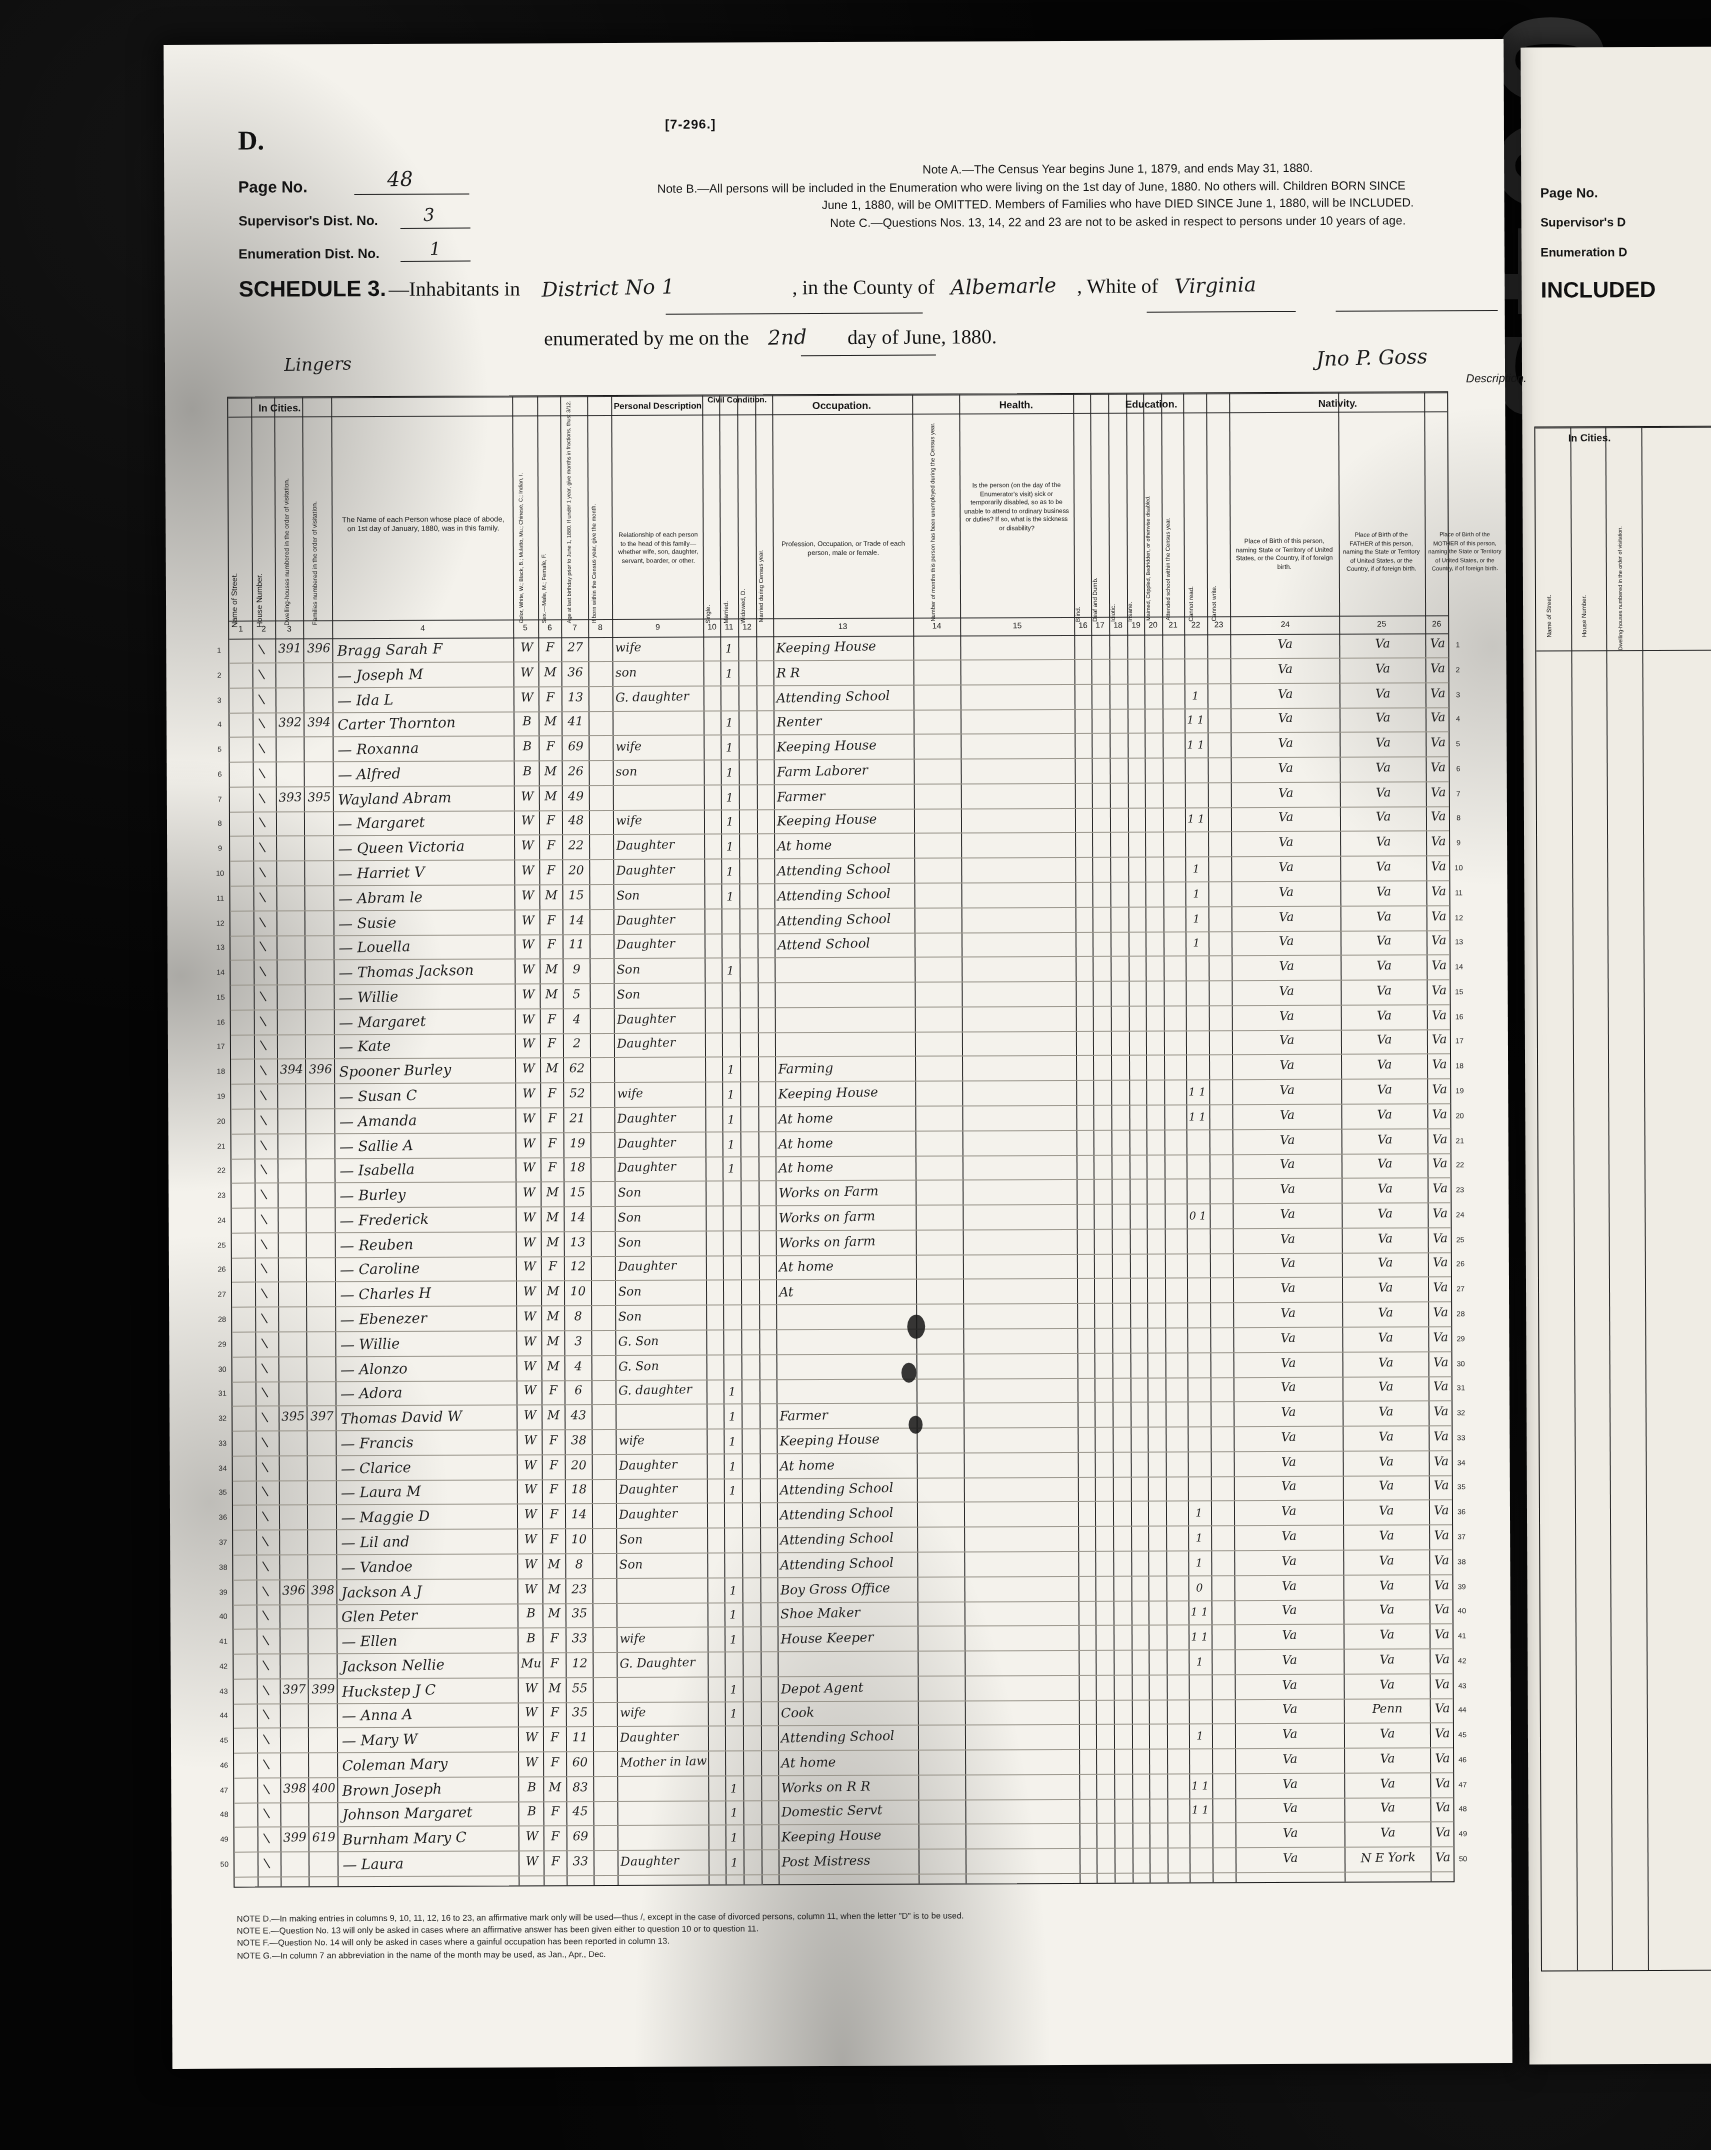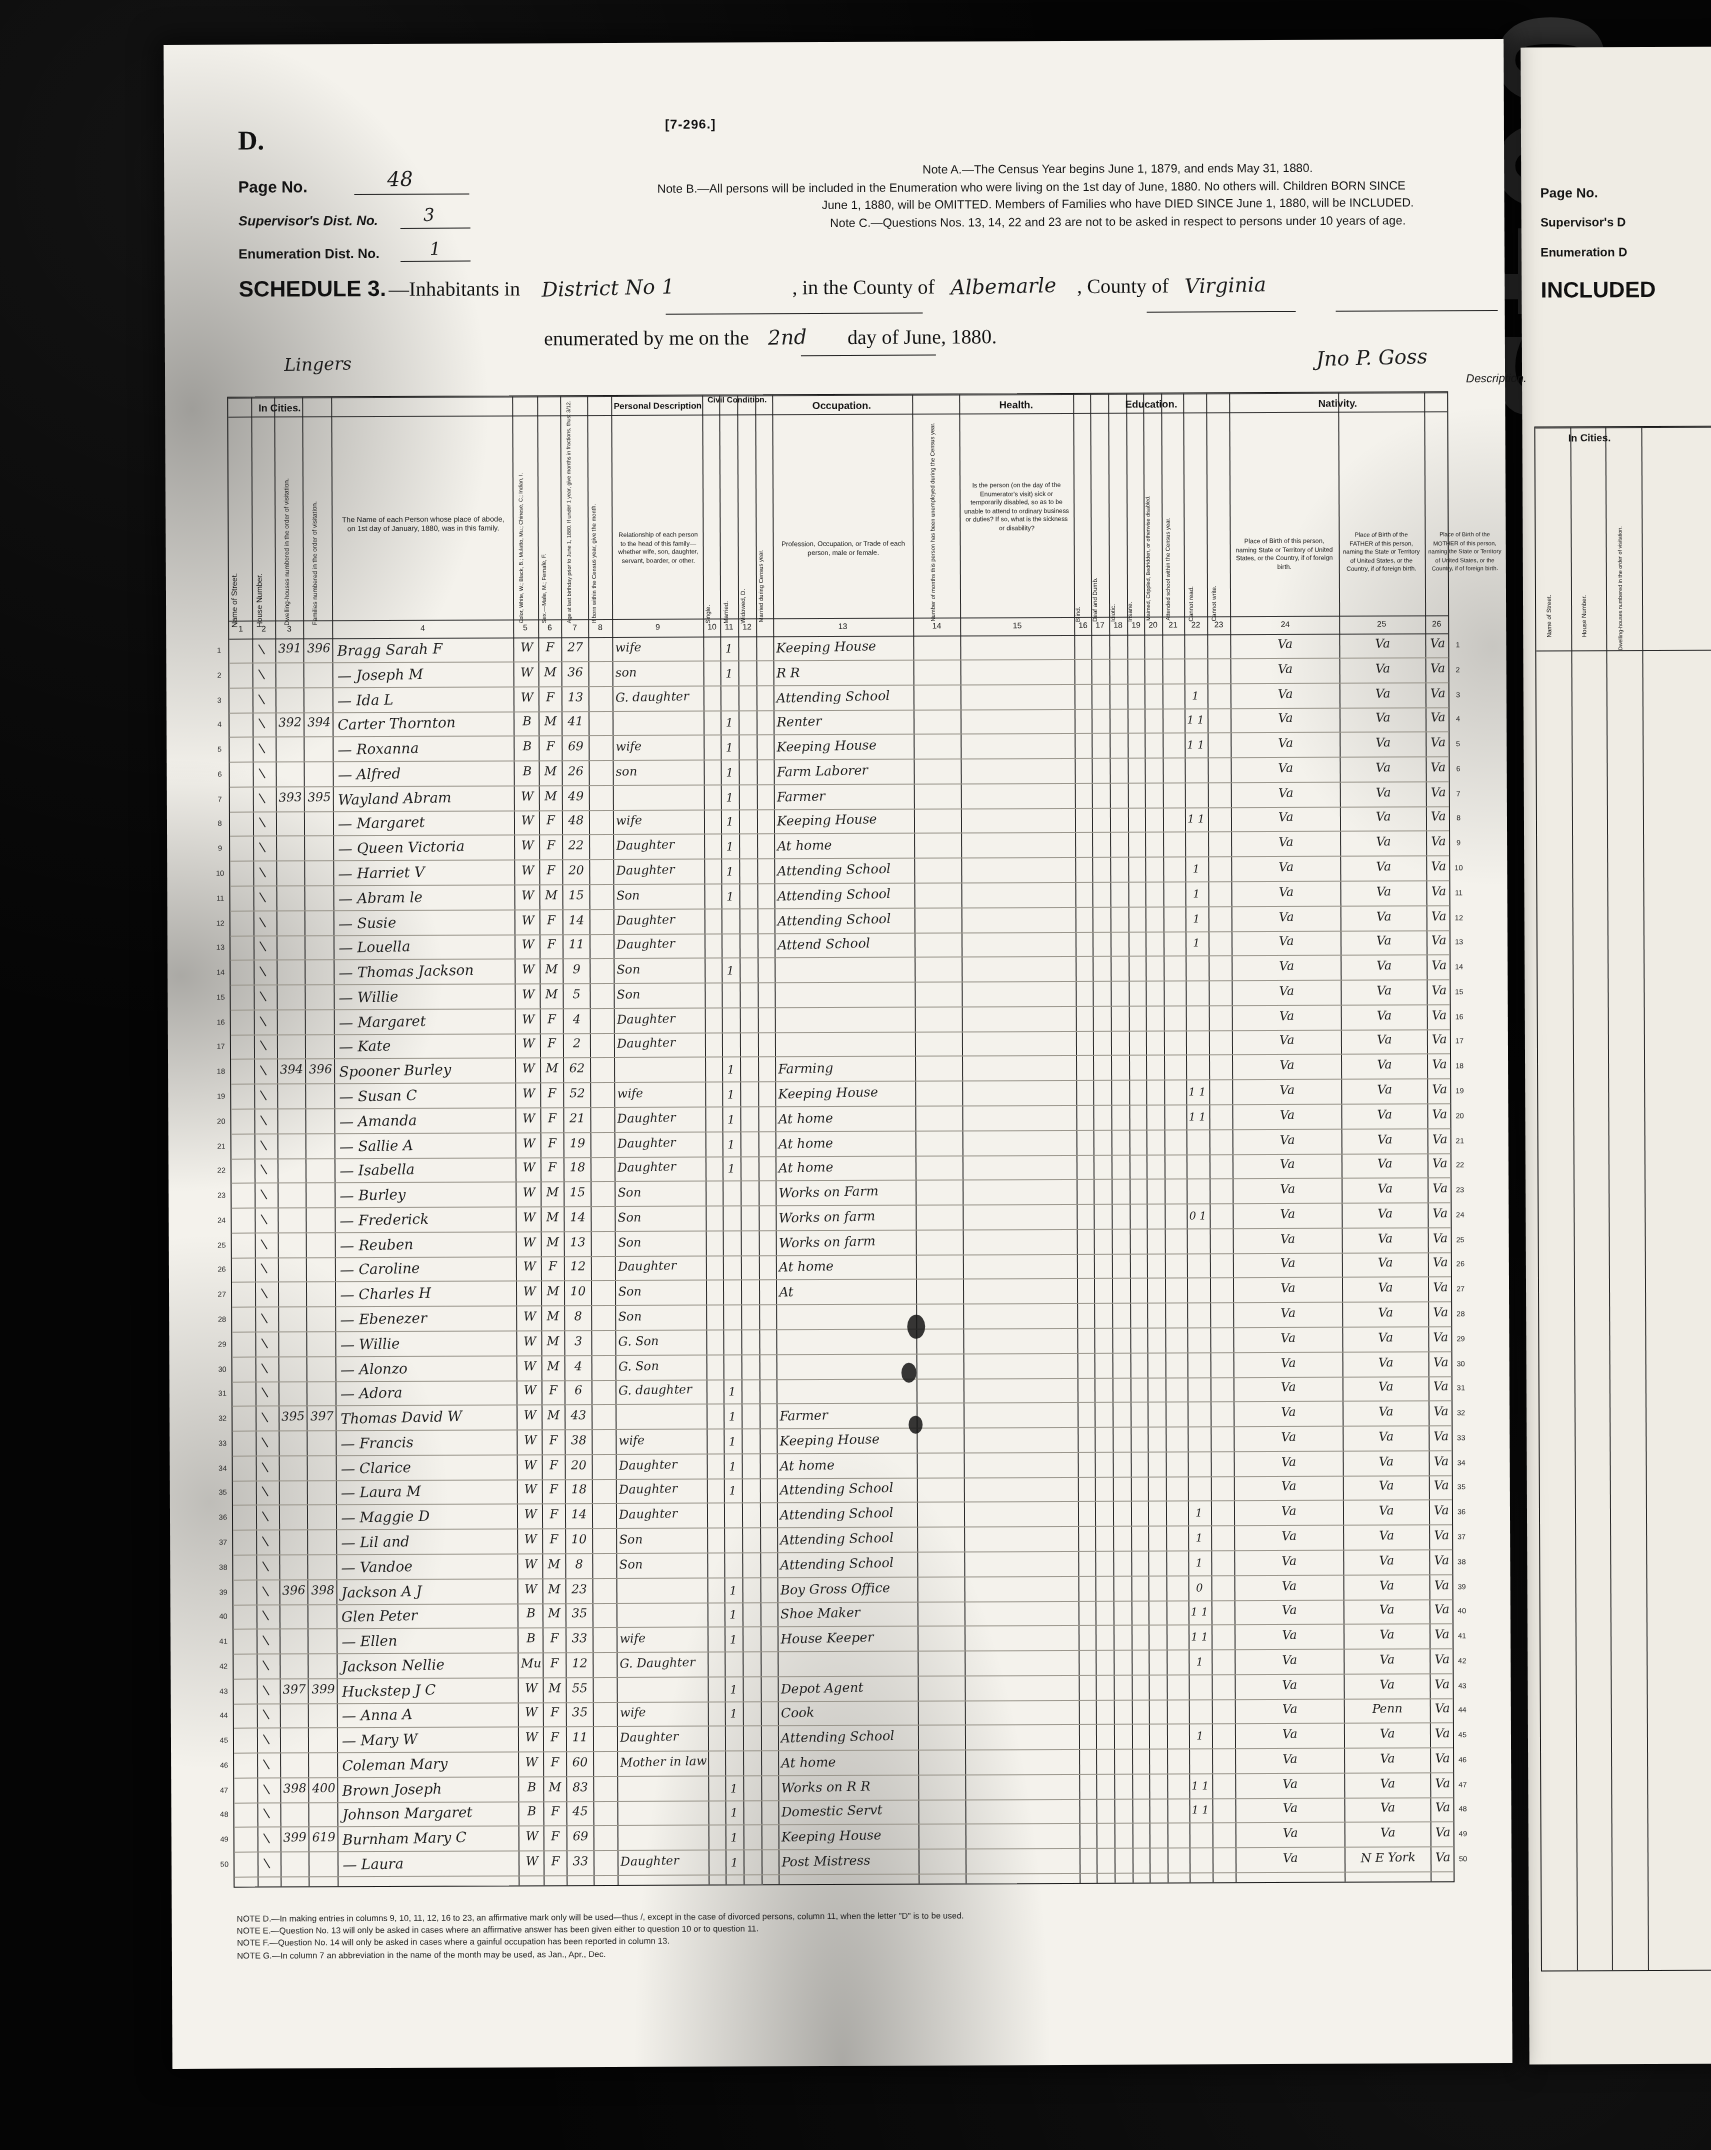--- a/index.html
+++ b/index.html
@@ -118,42 +118,42 @@
 
 <div class="sheet">
 
   <div class="corner-d">D.</div>
   <div class="form-no">[7-296.]</div>
 
   <div class="lbl" style="left:74px;top:133px;font-size:16.2px;">Page No.</div>
   <div class="rule" style="left:190px;top:150px;width:115px;"></div>
   <div class="hand lg" style="position:absolute;left:223px;top:123px;">48</div>
 
-  <div class="lbl" style="left:74px;top:169px;font-style:italic;">Supervisor's Dist. No.</div>
+  <div class="lbl" style="left:74px;top:169px;">Supervisor's Dist. No.</div>
   <div class="rule" style="left:236px;top:184px;width:70px;"></div>
   <div class="hand md" style="position:absolute;left:259px;top:161px;">3</div>
 
   <div class="lbl" style="left:74px;top:202px;">Enumeration Dist. No.</div>
   <div class="rule" style="left:236px;top:217px;width:70px;"></div>
   <div class="hand md" style="position:absolute;left:265px;top:195px;">1</div>
 
   <div class="notes">
     <div class="ctr">Note A.—The Census Year begins June 1, 1879, and ends May 31, 1880.</div>
     <div>Note B.—All persons will be included in the Enumeration who were living on the 1st day of June, 1880. No others will. Children BORN SINCE</div>
     <div class="ctr">June 1, 1880, will be OMITTED. Members of Families who have DIED SINCE June 1, 1880, will be INCLUDED.</div>
     <div class="ctr">Note C.—Questions Nos. 13, 14, 22 and 23 are not to be asked in respect to persons under 10 years of age.</div>
   </div>
 
   <div class="schedule-line">
     <span class="sched-title">SCHEDULE 3.</span>
     <span class="sched-txt">—Inhabitants in</span>
     <span class="hand lg" style="margin-left:19px;">District No 1</span>
     <span class="sched-txt" style="margin-left:115px;">, in the County of</span>
     <span class="hand lg" style="margin-left:13.5px;">Albemarle</span>
-    <span class="sched-txt" style="margin-left:17.6px;">, County of</span>
+    <span class="sched-txt" style="margin-left:17.6px;">, White of</span>
     <span class="hand lg" style="margin-left:13.5px;">Virginia</span>
   </div>
   <div class="rule" style="left:501px;top:271px;width:257px;"></div>
   <div class="rule" style="left:982px;top:271px;width:149px;"></div>
   <div class="rule" style="left:1171px;top:271px;width:162px;"></div>
 
   <div style="position:absolute;left:379px;top:283px;">
     <span class="sched-txt">enumerated by me on the</span>
     <span class="hand lg" style="margin-left:16.2px;">2nd</span>
     <span class="sched-txt" style="margin-left:38px;">day of June, 1880.</span>

